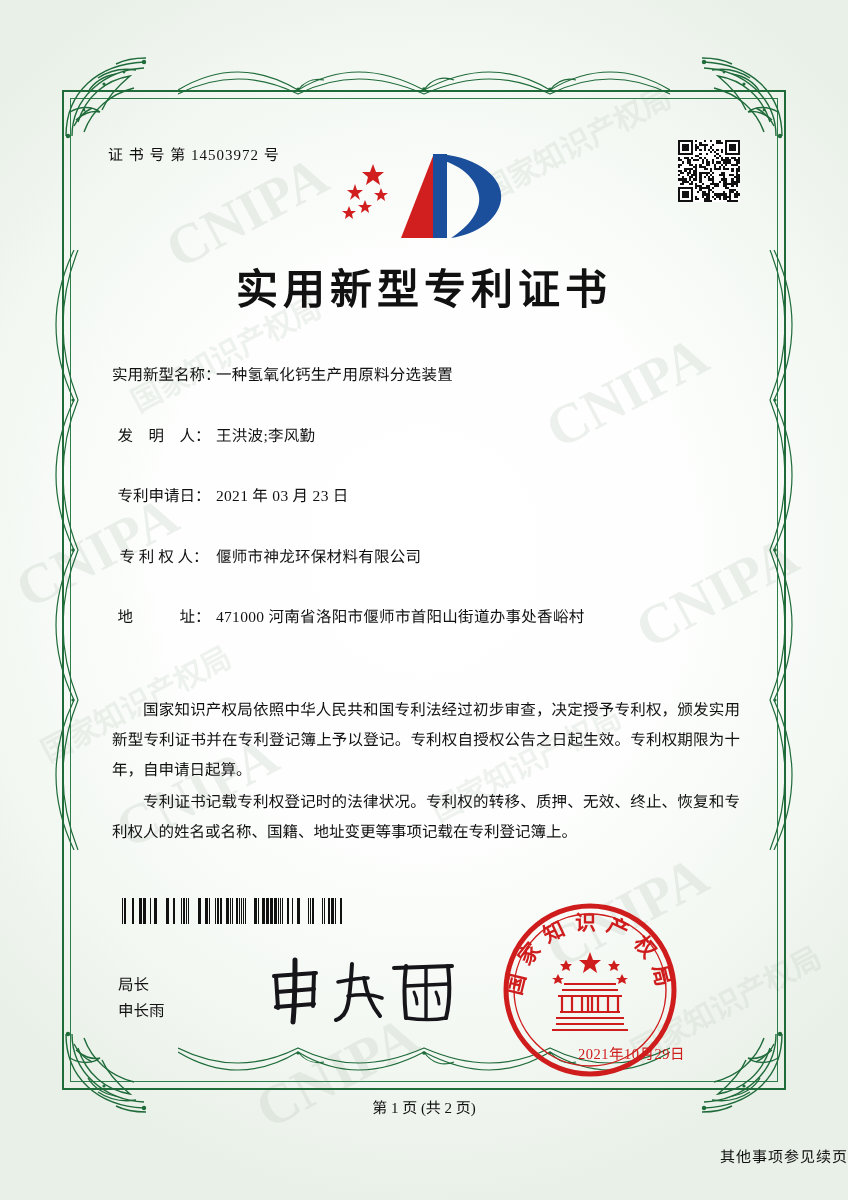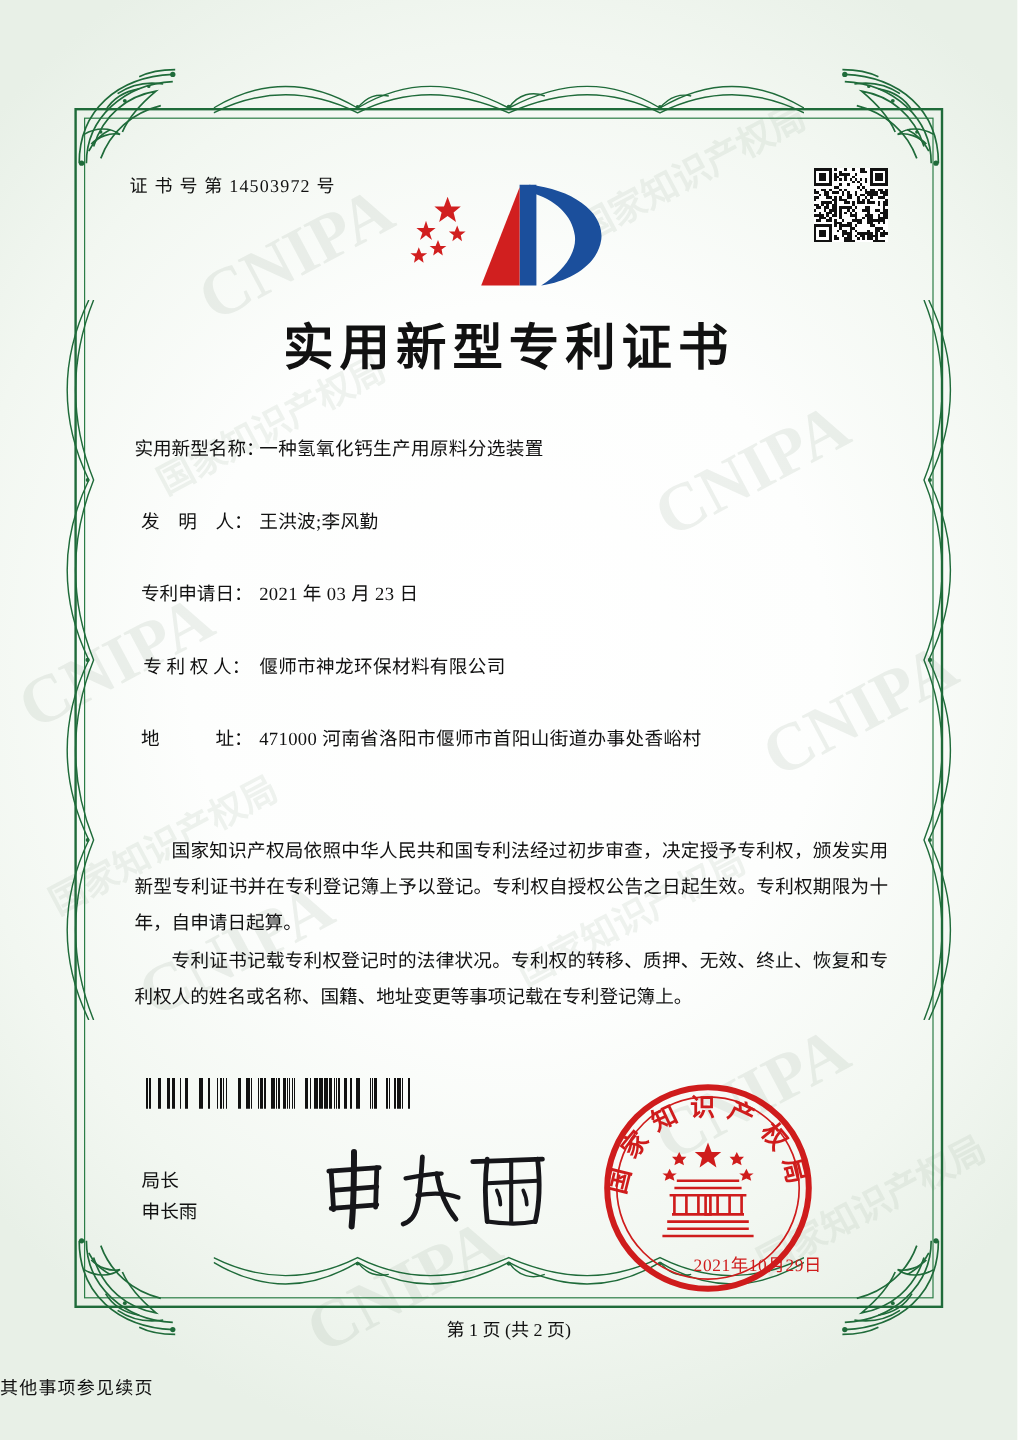--- a/index.html
+++ b/index.html
@@ -237,21 +237,21 @@
     top: 1096px;
     text-align: center;
     font-size: 15px;
     color: #111;
   }
   .footer-note {
     position: absolute;
     left: 0;
     right: 0;
     top: 1145px;
-    text-align: left;
+    text-align: right;
     font-size: 15px;
     color: #111;
     letter-spacing: 1px;
   }
 </style>
 </head>
 <body>
 
 <div id="certificate-page">
 

